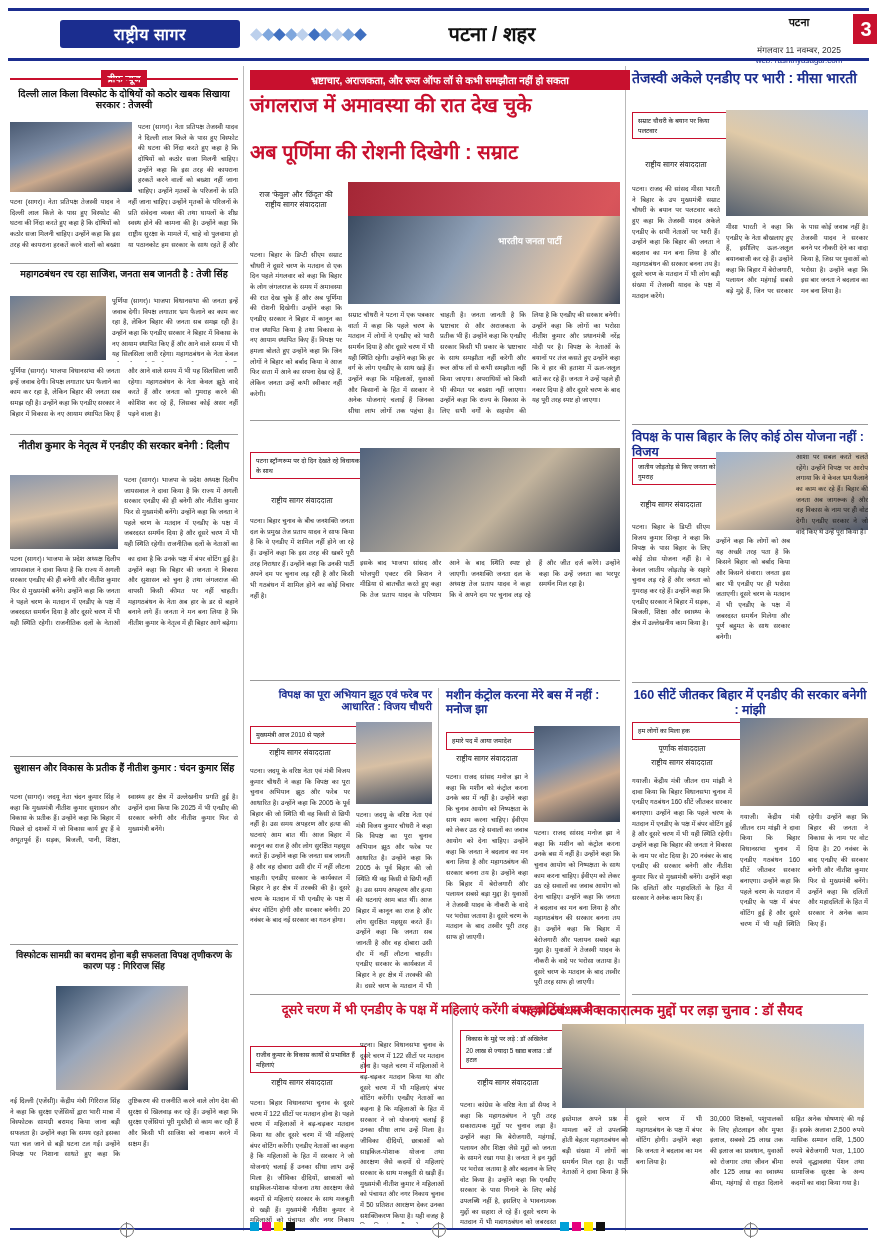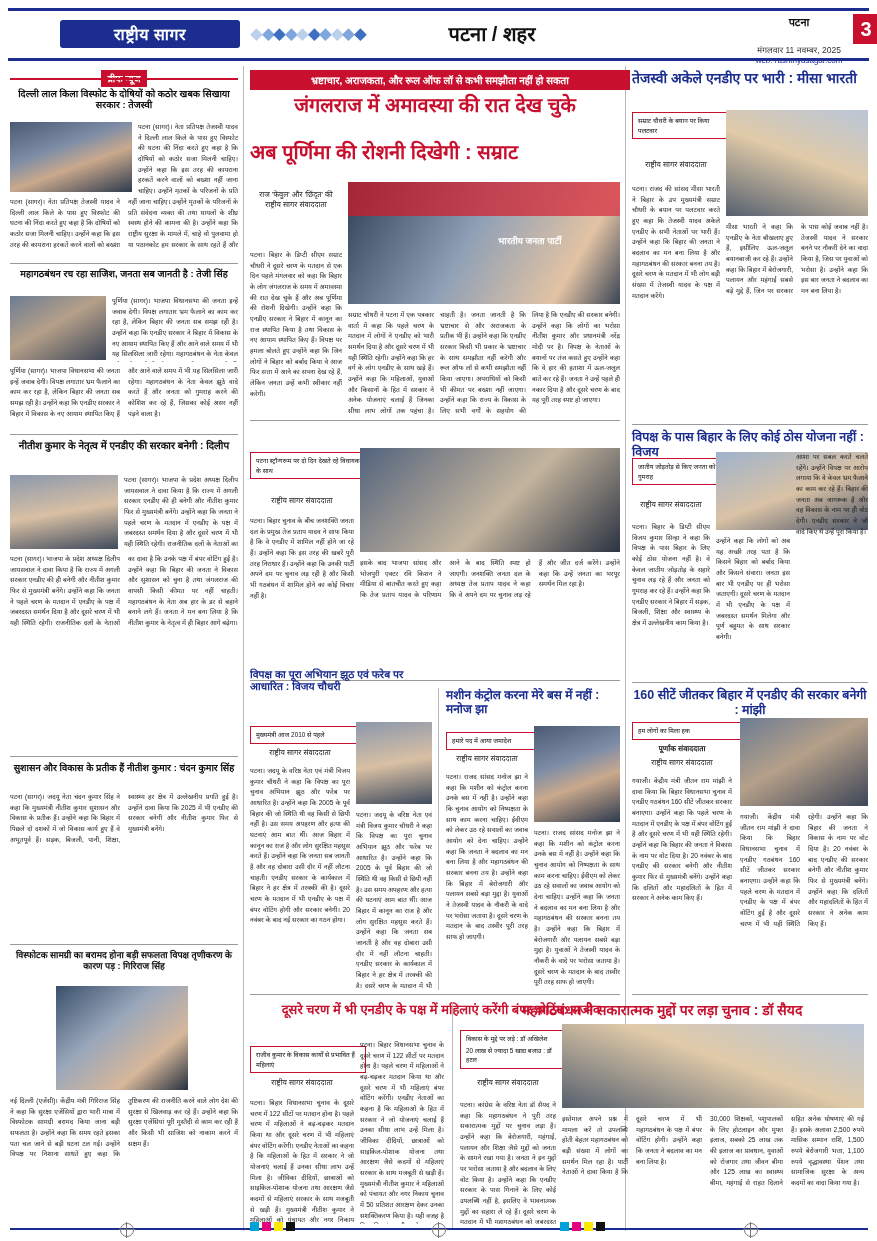--- a/index.html
+++ b/index.html
@@ -141,21 +141,21 @@
 
   <div style="position:absolute;left:10px;top:950px;width:228px;">
     <div class="hl" style="font-size:9px;text-align:center;">विस्फोटक सामग्री का बरामद होना बड़ी सफलता विपक्ष तृणीकरण के कारण पड़ : गिरिराज सिंह</div>
   </div>
   <div class="photo p-d" style="position:absolute;left:56px;top:986px;width:132px;height:104px;"></div>
   <div class="body-txt" style="position:absolute;left:10px;top:1096px;width:228px;height:132px;overflow:hidden;column-count:2;column-gap:8px;">नई दिल्ली (एजेंसी)। केंद्रीय मंत्री गिरिराज सिंह ने कहा कि सुरक्षा एजेंसियों द्वारा भारी मात्रा में विस्फोटक सामग्री बरामद किया जाना बड़ी सफलता है। उन्होंने कहा कि समय रहते इसका पता चल जाने से बड़ी घटना टल गई। उन्होंने विपक्ष पर निशाना साधते हुए कहा कि तुष्टिकरण की राजनीति करने वाले लोग देश की सुरक्षा से खिलवाड़ कर रहे हैं। उन्होंने कहा कि सुरक्षा एजेंसियां पूरी मुस्तैदी से काम कर रही हैं और किसी भी साजिश को नाकाम करने में सक्षम हैं।</div>
 
   <div class="banner-red" style="position:absolute;left:250px;top:70px;width:364px;">भ्रष्टाचार, अराजकता, और रूल ऑफ लॉ से कभी समझौता नहीं हो सकता</div>
 
   <div style="position:absolute;left:250px;top:92px;width:370px;">
-    <div class="hl hl-red" style="font-size:20px;line-height:1.3;text-align:center;">जंगलराज में अमावस्या की रात देख चुके</div>
+    <div class="hl hl-red" style="font-size:20px;line-height:1.3;">जंगलराज में अमावस्या की रात देख चुके</div>
     <div class="hl hl-red" style="font-size:20px;line-height:1.3;margin-top:21px;">अब पूर्णिमा की रोशनी दिखेगी : सम्राट</div>
   </div>
 
   <div class="byline" style="position:absolute;left:250px;top:190px;width:92px;white-space:pre-line;">राज 'फेवुल' और 'छिंदृत' की
 राष्ट्रीय सागर संवाददाता</div>
 
   <div class="photo p-f" style="position:absolute;left:348px;top:182px;width:272px;height:122px;">
     <div style="position:absolute;left:0;top:0;width:100%;height:34px;background:linear-gradient(90deg,#b92230,#d8434f);opacity:.85;"></div>
     <div style="position:absolute;left:150px;top:52px;font-size:9px;color:#fff;font-weight:bold;">भारतीय जनता पार्टी</div>
   </div>
@@ -199,21 +199,21 @@
   <div class="bullet-box" style="position:absolute;left:632px;top:458px;width:78px;">
     <div class="bl">जातीय जोड़तोड़ से किए जनता को गुमराह</div>
   </div>
   <div class="photo p-g" style="position:absolute;left:716px;top:452px;width:152px;height:78px;"></div>
   <div class="byline" style="position:absolute;left:632px;top:500px;width:78px;">राष्ट्रीय सागर संवाददाता</div>
   <div class="body-txt" style="position:absolute;left:632px;top:522px;width:78px;height:152px;overflow:hidden;">पटना। बिहार के डिप्टी सीएम विजय कुमार सिन्हा ने कहा कि विपक्ष के पास बिहार के लिए कोई ठोस योजना नहीं है। वे केवल जातीय जोड़तोड़ के सहारे चुनाव लड़ रहे हैं और जनता को गुमराह कर रहे हैं। उन्होंने कहा कि एनडीए सरकार ने बिहार में सड़क, बिजली, शिक्षा और स्वास्थ्य के क्षेत्र में उल्लेखनीय काम किया है।</div>
   <div class="body-txt" style="position:absolute;left:716px;top:536px;width:74px;height:140px;overflow:hidden;">उन्होंने कहा कि लोगों को अब यह अच्छी तरह पता है कि किसने बिहार को बर्बाद किया और किसने संवारा। जनता इस बार भी एनडीए पर ही भरोसा जताएगी। दूसरे चरण के मतदान में भी एनडीए के पक्ष में जबरदस्त समर्थन मिलेगा और पूर्ण बहुमत के साथ सरकार बनेगी।</div>
   <div class="body-txt" style="position:absolute;left:796px;top:452px;width:72px;height:224px;overflow:hidden;">आशा पर सबल करते चलते रहेंगे। उन्होंने विपक्ष पर आरोप लगाया कि वे केवल भ्रम फैलाने का काम कर रहे हैं। बिहार की जनता अब जागरूक है और वह विकास के नाम पर ही वोट देगी। एनडीए सरकार ने जो वादे किए थे उन्हें पूरा किया है।</div>
   <div class="hr-rule" style="left:632px;top:682px;width:236px;"></div>
 
-  <div style="position:absolute;left:250px;top:668px;width:182px;">
+  <div style="position:absolute;left:250px;top:688px;width:182px;text-align:right;">
     <div class="hl hl-blue" style="font-size:10.5px;">विपक्ष का पूरा अभियान झूठ एवं फरेब पर आधारित : विजय चौधरी</div>
   </div>
   <div class="bullet-box" style="position:absolute;left:250px;top:726px;width:100px;">
     <div class="bl">मुख्यमंत्री आज 2010 से पहले</div>
   </div>
   <div class="byline" style="position:absolute;left:250px;top:748px;width:100px;">राष्ट्रीय सागर संवाददाता</div>
   <div class="photo p-c" style="position:absolute;left:356px;top:722px;width:76px;height:82px;"></div>
   <div class="body-txt" style="position:absolute;left:250px;top:766px;width:100px;height:222px;overflow:hidden;">पटना। जदयू के वरिष्ठ नेता एवं मंत्री विजय कुमार चौधरी ने कहा कि विपक्ष का पूरा चुनाव अभियान झूठ और फरेब पर आधारित है। उन्होंने कहा कि 2005 के पूर्व बिहार की जो स्थिति थी वह किसी से छिपी नहीं है। उस समय अपहरण और हत्या की घटनाएं आम बात थीं। आज बिहार में कानून का राज है और लोग सुरक्षित महसूस करते हैं। उन्होंने कहा कि जनता सब जानती है और वह दोबारा उसी दौर में नहीं लौटना चाहती। एनडीए सरकार के कार्यकाल में बिहार ने हर क्षेत्र में तरक्की की है। दूसरे चरण के मतदान में भी एनडीए के पक्ष में बंपर वोटिंग होगी और सरकार बनेगी। 20 नवंबर के बाद नई सरकार का गठन होगा।</div>
   <div class="body-txt" style="position:absolute;left:356px;top:810px;width:76px;height:178px;overflow:hidden;">पटना। जदयू के वरिष्ठ नेता एवं मंत्री विजय कुमार चौधरी ने कहा कि विपक्ष का पूरा चुनाव अभियान झूठ और फरेब पर आधारित है। उन्होंने कहा कि 2005 के पूर्व बिहार की जो स्थिति थी वह किसी से छिपी नहीं है। उस समय अपहरण और हत्या की घटनाएं आम बात थीं। आज बिहार में कानून का राज है और लोग सुरक्षित महसूस करते हैं। उन्होंने कहा कि जनता सब जानती है और वह दोबारा उसी दौर में नहीं लौटना चाहती। एनडीए सरकार के कार्यकाल में बिहार ने हर क्षेत्र में तरक्की की है। दूसरे चरण के मतदान में भी एनडीए के पक्ष में बंपर वोटिंग होगी और सरकार बनेगी। 20 नवंबर के बाद नई सरकार का गठन होगा।</div>
 
@@ -228,21 +228,21 @@
   <div class="photo p-a" style="position:absolute;left:534px;top:726px;width:86px;height:96px;"></div>
   <div class="body-txt" style="position:absolute;left:446px;top:772px;width:82px;height:216px;overflow:hidden;">पटना। राजद सांसद मनोज झा ने कहा कि मशीन को कंट्रोल करना उनके बस में नहीं है। उन्होंने कहा कि चुनाव आयोग को निष्पक्षता के साथ काम करना चाहिए। ईवीएम को लेकर उठ रहे सवालों का जवाब आयोग को देना चाहिए। उन्होंने कहा कि जनता ने बदलाव का मन बना लिया है और महागठबंधन की सरकार बनना तय है। उन्होंने कहा कि बिहार में बेरोजगारी और पलायन सबसे बड़ा मुद्दा है। युवाओं ने तेजस्वी यादव के नौकरी के वादे पर भरोसा जताया है। दूसरे चरण के मतदान के बाद तस्वीर पूरी तरह साफ हो जाएगी।</div>
   <div class="body-txt" style="position:absolute;left:534px;top:828px;width:86px;height:160px;overflow:hidden;">पटना। राजद सांसद मनोज झा ने कहा कि मशीन को कंट्रोल करना उनके बस में नहीं है। उन्होंने कहा कि चुनाव आयोग को निष्पक्षता के साथ काम करना चाहिए। ईवीएम को लेकर उठ रहे सवालों का जवाब आयोग को देना चाहिए। उन्होंने कहा कि जनता ने बदलाव का मन बना लिया है और महागठबंधन की सरकार बनना तय है। उन्होंने कहा कि बिहार में बेरोजगारी और पलायन सबसे बड़ा मुद्दा है। युवाओं ने तेजस्वी यादव के नौकरी के वादे पर भरोसा जताया है। दूसरे चरण के मतदान के बाद तस्वीर पूरी तरह साफ हो जाएगी।</div>
 
   <div style="position:absolute;left:632px;top:688px;width:236px;">
     <div class="hl hl-blue" style="font-size:12.5px;text-align:center;">160 सीटें जीतकर बिहार में एनडीए की सरकार बनेगी : मांझी</div>
   </div>
   <div class="bullet-box" style="position:absolute;left:632px;top:722px;width:100px;">
     <div class="bl">हम लोगों का मिला हक</div>
   </div>
-  <div class="byline" style="position:absolute;left:632px;top:744px;width:100px;font-weight:bold;">पूर्णांक संवाददाता</div>
+  <div class="byline" style="position:absolute;left:632px;top:744px;width:100px;">पूर्णांक संवाददाता</div>
   <div class="byline" style="position:absolute;left:632px;top:758px;width:100px;">राष्ट्रीय सागर संवाददाता</div>
   <div class="photo p-b" style="position:absolute;left:740px;top:718px;width:128px;height:88px;"></div>
   <div class="body-txt" style="position:absolute;left:632px;top:776px;width:100px;height:212px;overflow:hidden;">गयाजी। केंद्रीय मंत्री जीतन राम मांझी ने दावा किया कि बिहार विधानसभा चुनाव में एनडीए गठबंधन 160 सीटें जीतकर सरकार बनाएगा। उन्होंने कहा कि पहले चरण के मतदान में एनडीए के पक्ष में बंपर वोटिंग हुई है और दूसरे चरण में भी यही स्थिति रहेगी। उन्होंने कहा कि बिहार की जनता ने विकास के नाम पर वोट दिया है। 20 नवंबर के बाद एनडीए की सरकार बनेगी और नीतीश कुमार फिर से मुख्यमंत्री बनेंगे। उन्होंने कहा कि दलितों और महादलितों के हित में सरकार ने अनेक काम किए हैं।</div>
   <div class="body-txt" style="position:absolute;left:740px;top:812px;width:128px;height:176px;overflow:hidden;column-count:2;column-gap:8px;">गयाजी। केंद्रीय मंत्री जीतन राम मांझी ने दावा किया कि बिहार विधानसभा चुनाव में एनडीए गठबंधन 160 सीटें जीतकर सरकार बनाएगा। उन्होंने कहा कि पहले चरण के मतदान में एनडीए के पक्ष में बंपर वोटिंग हुई है और दूसरे चरण में भी यही स्थिति रहेगी। उन्होंने कहा कि बिहार की जनता ने विकास के नाम पर वोट दिया है। 20 नवंबर के बाद एनडीए की सरकार बनेगी और नीतीश कुमार फिर से मुख्यमंत्री बनेंगे। उन्होंने कहा कि दलितों और महादलितों के हित में सरकार ने अनेक काम किए हैं।</div>
 
   <div class="hr-rule" style="left:250px;top:994px;width:370px;"></div>
   <div class="hr-rule" style="left:632px;top:994px;width:236px;"></div>
 
   <div style="position:absolute;left:256px;top:1002px;width:370px;">
     <div class="hl hl-red" style="font-size:13px;text-align:center;">दूसरे चरण में भी एनडीए के पक्ष में महिलाएं करेंगी बंपर वोटिंग: राजीव</div>

